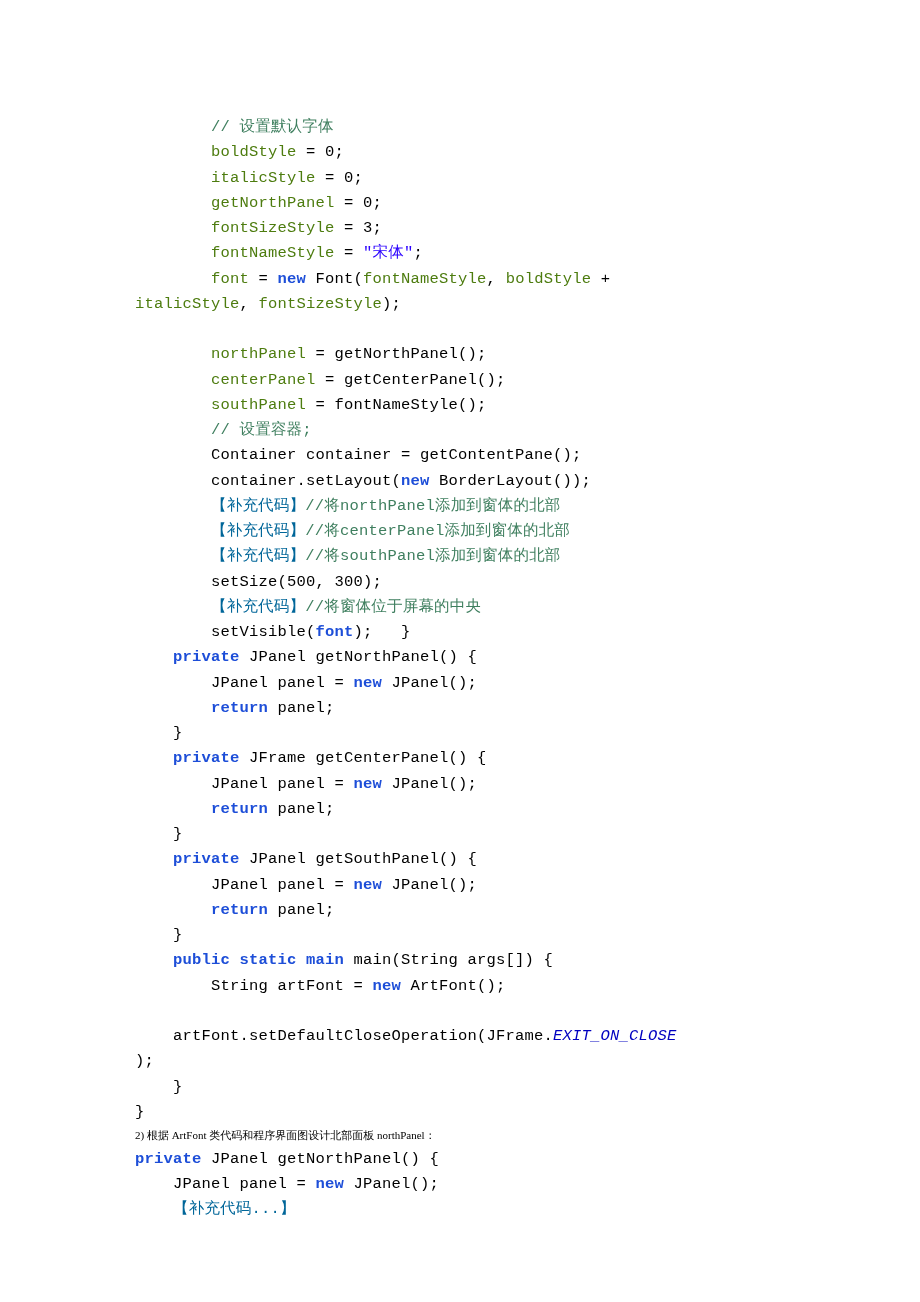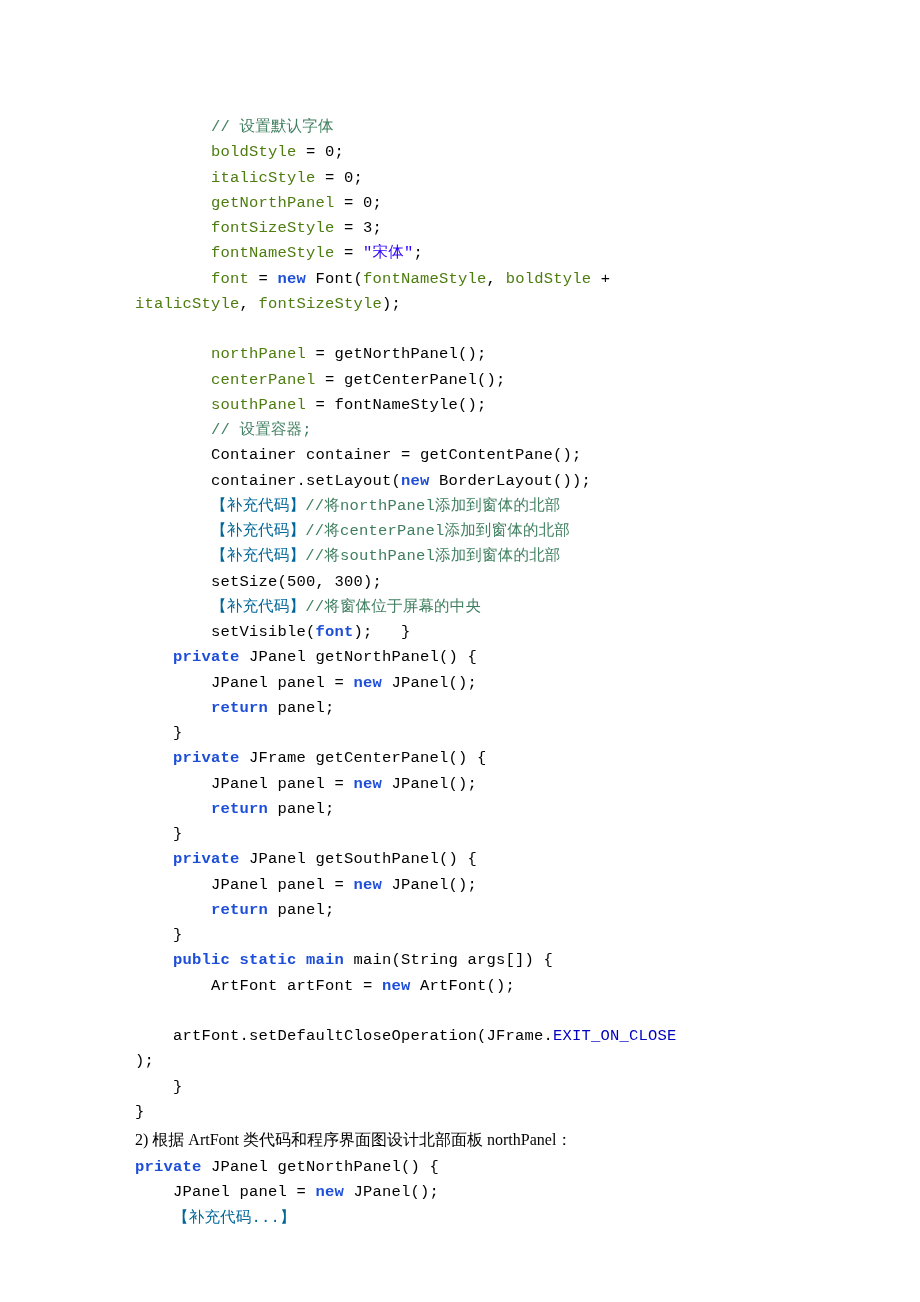--- a/index.html
+++ b/index.html
@@ -22,25 +22,25 @@
     margin: 0;
     font-family: "Courier New", monospace;
     white-space: pre;
     letter-spacing: 0.2px;
   }
   .kw { color: #1d4ed8; font-weight: bold; } 
   .cm { color: #3f7f5f; } 
   .fld { color: #4d7c0f; } 
   .str { color: #2a00ff; } 
   .cn { color: #006699; font-family: Liberation Mono, monospace; } 
-  .st { color: #0000c0; text-align: right; } 
+  .st { font-style: italic; color: #0000c0; text-align: right; } 
   .plain { color: #000; margin-top: 24px; }
   .q2 {
     font-family: "Times New Roman", "SimSun", serif;
-    font-size: 16px;
+    font-size: 11px;
     margin-top: 2px;
     margin-bottom: 2px;
     color: #000;
   }
 </style>
 </head>
 <body>
 
 <div class="page">
 
@@ -71,21 +71,21 @@
 <span class="plain"><span>    </span><span>}</span></span>
 <span class="plain"><span>    </span><span class="kw">private</span><span> JFrame getCenterPanel() {</span></span>
 <span class="plain"><span>        </span><span>JPanel panel = </span><span class="kw">new</span><span> JPanel();</span></span>
 <span class="plain"><span>        </span><span class="kw">return</span><span> panel;</span></span>
 <span class="plain"><span>    </span><span>}</span></span>
 <span class="plain"><span>    </span><span class="kw">private</span><span> JPanel getSouthPanel() {</span></span>
 <span class="plain"><span>        </span><span>JPanel panel = </span><span class="kw">new</span><span> JPanel();</span></span>
 <span class="plain"><span>        </span><span class="kw">return</span><span> panel;</span></span>
 <span class="plain"><span>    </span><span>}</span></span>
 <span class="plain"><span>    </span><span class="kw">public static main</span><span> main(String args[]) {</span></span>
-<span class="plain"><span>        </span><span>ArtFont artFont = </span><span class="kw">new</span><span> ArtFont();</span></span>
+<span class="plain"><span>        </span><span>String artFont = </span><span class="kw">new</span><span> ArtFont();</span></span>
 <span> </span>
 <span class="plain"><span>    </span><span>artFont.setDefaultCloseOperation(JFrame.</span><span class="st">EXIT_ON_CLOSE</span></span>
 <span class="plain"><span>);</span></span>
 <span class="plain"><span>    </span><span>}</span></span>
 <span class="plain"><span>}</span></span></pre>
 
 <div class="q2">2)   根据 ArtFont 类代码和程序界面图设计北部面板 northPanel：</div>
 
 <pre><span class="plain"><span class="kw">private</span><span> JPanel getNorthPanel() {</span></span>
 <span class="plain"><span>    </span><span>JPanel panel = </span><span class="kw">new</span><span> JPanel();</span></span>

